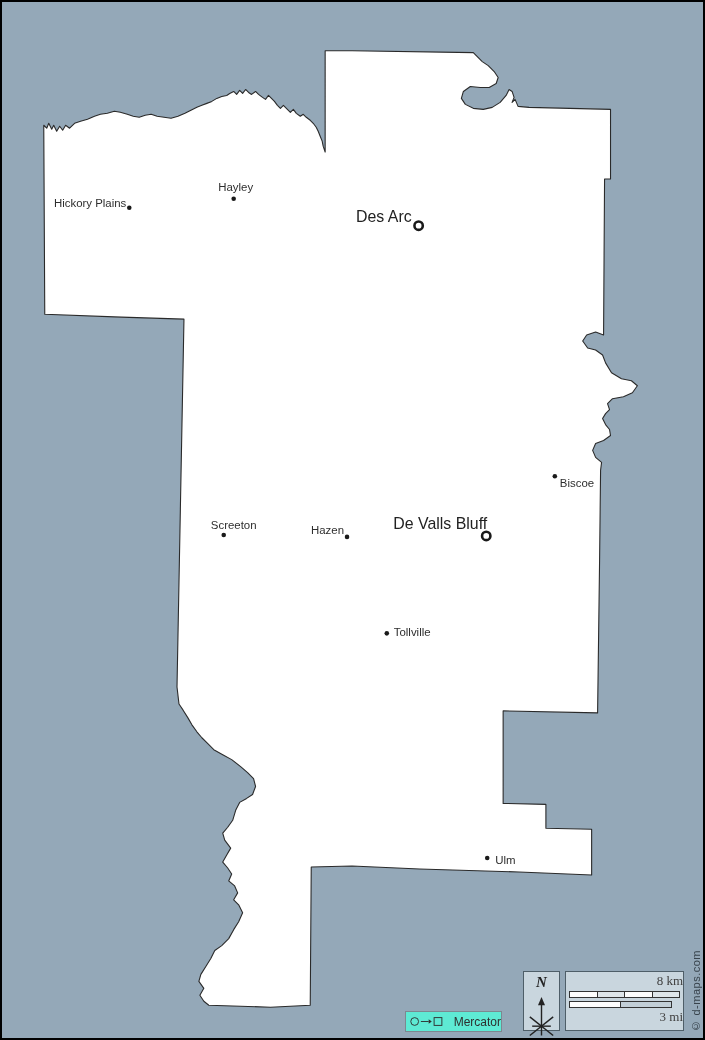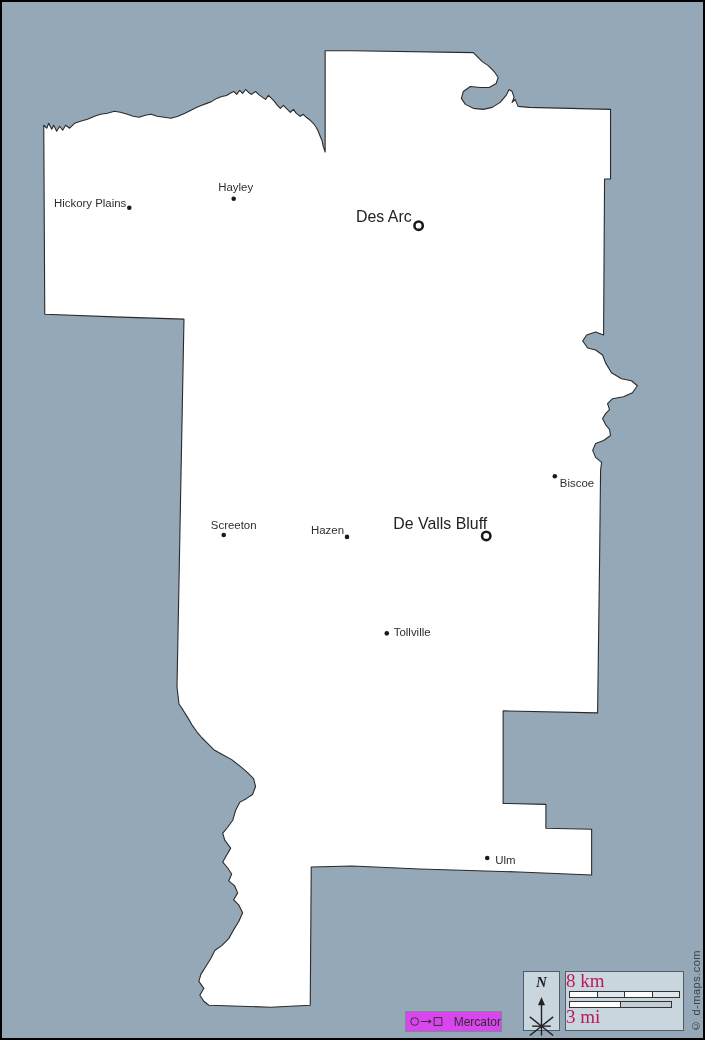--- a/index.html
+++ b/index.html
@@ -20,34 +20,34 @@
   .ring{fill:#ffffff;stroke:#1a1a1a;stroke-width:2.6;}
 
   .panel{
     position:absolute;box-sizing:border-box;
     background:#c9d6de;border:1.5px solid #4e5e68;
   }
   .panel-compass{left:521px;top:969px;width:37px;height:60px;text-align:center;}
   .compass-n{font-family:"Liberation Serif","DejaVu Serif",serif;font-style:italic;font-weight:bold;
     font-size:15px;color:#222;line-height:14px;margin-top:3px;}
   .panel-scale{left:563px;top:969px;width:119px;height:60px;}
-  .scale-text{font-family:"Liberation Serif","DejaVu Serif",serif;font-size:19px;color:#be185d;
-    text-align:left;line-height:17px;}
+  .scale-text{font-family:"Liberation Serif","DejaVu Serif",serif;font-size:13px;color:#404040;
+    text-align:right;line-height:17px;}
   .bar{position:relative;box-sizing:border-box;border:1px solid #333;display:flex;height:7px;}
   .bar-km{margin:2px 3px 0 3px;}
   .bar-mi{margin:3px 11px 0 3px;}
   .seg{flex:1;border-right:1px solid #333;}
   .seg:last-child{border-right:none;}
   .seg.w{background:#fdfdfd;}
   .seg.g{background:#dfe6ea;}
   .seg.d{background:#c2cfd7;}
 
   .panel-merc{
     position:absolute;left:403px;top:1009px;width:97px;height:21px;box-sizing:border-box;
-    background:#d946ef;border:1px solid #7d8а90;border:1px solid #7d8890;
+    background:#5eead4;border:1px solid #7d8а90;border:1px solid #7d8890;
     display:flex;align-items:center;padding-left:4px;gap:9px;
     color:#2f2f2f;font-size:12px;
   }
   .merc-label{margin-left:2px;}
 
   .credit{
     position:absolute;right:1px;bottom:6px;
     writing-mode:vertical-rl;transform:rotate(180deg);
     font-size:11px;color:#38434c;letter-spacing:0.5px;
   }

